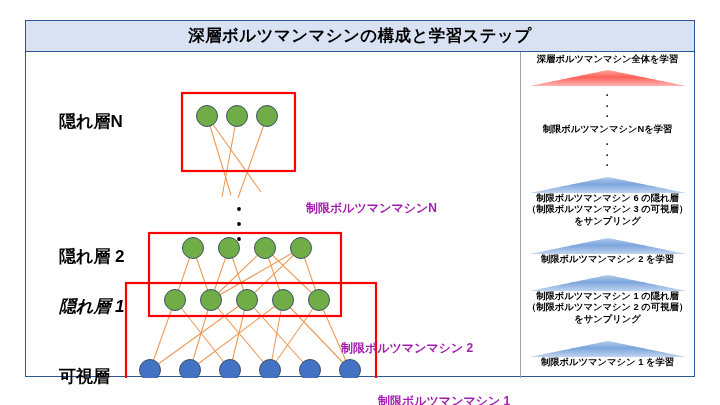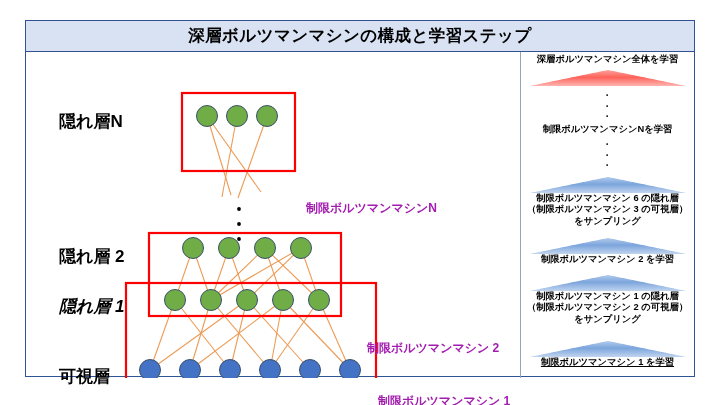--- a/index.html
+++ b/index.html
@@ -116,21 +116,21 @@
           </g>
       </svg>
       <div id="layer-labels">
           <div class="lyr-label" style="left: 33px; top: 58px;">隠れ層N</div>
           <div class="lyr-label" style="left: 33px; top: 193px;">隠れ層 2</div>
           <div class="lyr-label" style="left: 33px; top: 243px; font-style: italic;">隠れ層 1</div>
           <div class="lyr-label" style="left: 33px; top: 313px;">可視層</div>
         </div>
       <div id="rbm-labels">
           <div class="rbm-label" style="left: 280px; top: 148px;">制限ボルツマンマシンN</div>
-          <div class="rbm-label" style="left: 329px; top: 288px; padding-left: 12px;">制限ボルツマンマシン 2</div>
+          <div class="rbm-label" style="left: 315px; top: 288px;">制限ボルツマンマシン 2</div>
           <div class="rbm-label" style="left: 352px; top: 341px;">制限ボルツマンマシン 1</div>
         </div>
     </div>
 
     <div id="steps">
         <div class="arrow" style="top: 17px;"><svg viewBox="0 0 160 18" width="160" height="18">
             <defs>
               <linearGradient id="grd-step-train-whole-dbm-arrow-icon" x1="0" y1="1" x2="0" y2="0">
                 <stop offset="0%" stop-color="#FF3B30" stop-opacity="0.45"></stop>
                 <stop offset="55%" stop-color="#FF3B30" stop-opacity="0.95"></stop>
@@ -231,17 +231,17 @@
             <polygon points="80,1 158,17 2,17" fill="url(#grd-arrow-blue-4-arrow-icon)"></polygon>
             <line x1="75.125" y1="2" x2="84.875" y2="2" stroke="#ffffff" stroke-width="0.6" stroke-opacity="0.55"></line>
             <line x1="65.375" y1="4" x2="94.625" y2="4" stroke="#ffffff" stroke-width="0.6" stroke-opacity="0.55"></line>
             <line x1="55.625" y1="6" x2="104.375" y2="6" stroke="#ffffff" stroke-width="0.6" stroke-opacity="0.55"></line>
             <line x1="45.875" y1="8" x2="114.125" y2="8" stroke="#ffffff" stroke-width="0.6" stroke-opacity="0.55"></line>
             <line x1="36.125" y1="10" x2="123.875" y2="10" stroke="#ffffff" stroke-width="0.6" stroke-opacity="0.55"></line>
             <line x1="26.375" y1="12" x2="133.625" y2="12" stroke="#ffffff" stroke-width="0.6" stroke-opacity="0.55"></line>
             <line x1="16.625" y1="14" x2="143.375" y2="14" stroke="#ffffff" stroke-width="0.6" stroke-opacity="0.55"></line>
             <line x1="6.875" y1="16" x2="153.125" y2="16" stroke="#ffffff" stroke-width="0.6" stroke-opacity="0.55"></line>
           </svg></div>
-        <div class="step-txt" style="top: 305px; text-decoration: underline;">制限ボルツマンマシン 1 を学習</div>
+        <div class="step-txt" style="top: 305px;">制限ボルツマンマシン 1 を学習</div>
       </div>
 
   </div>
 </div>
 
 </body></html>

